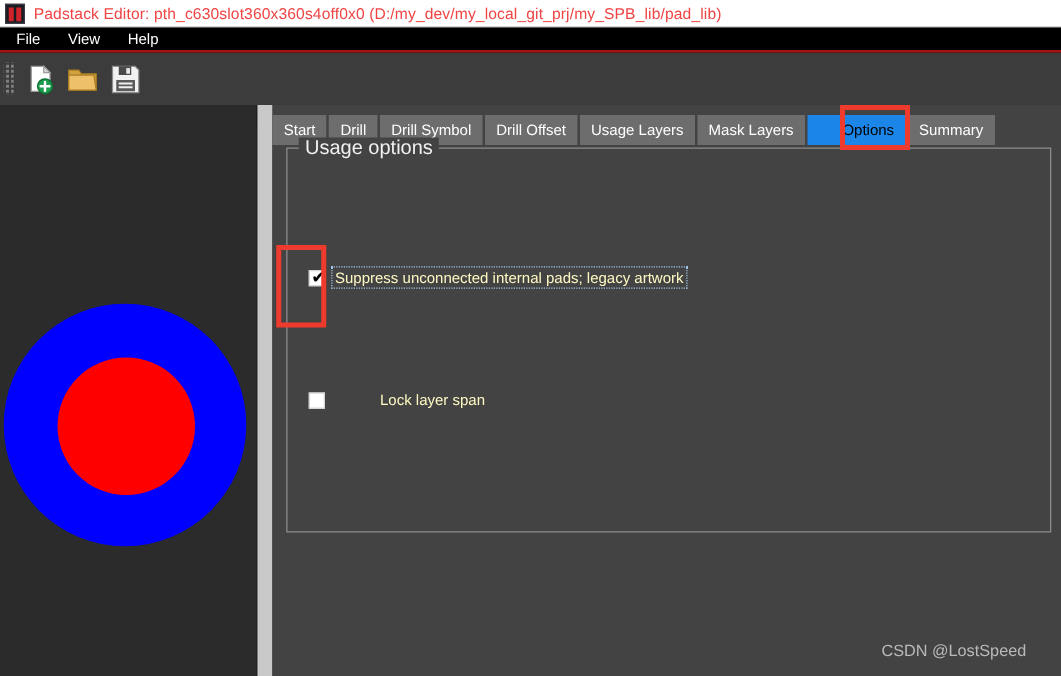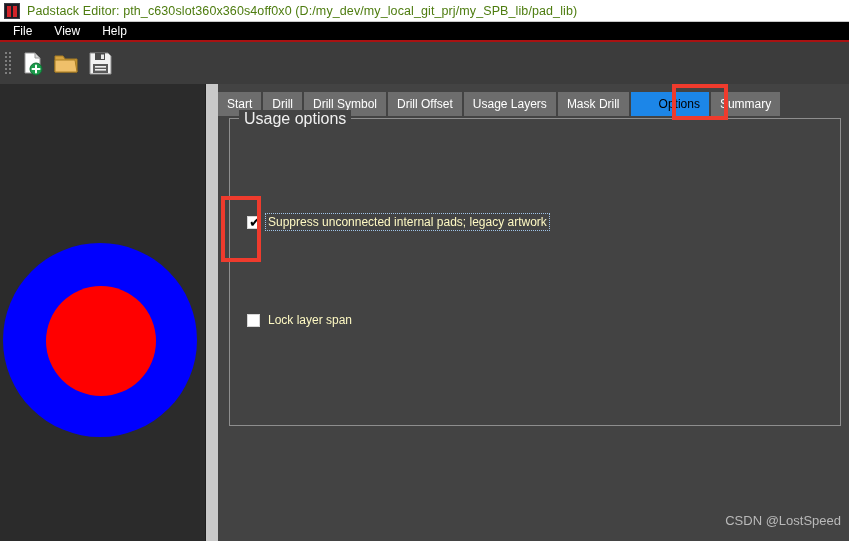--- a/index.html
+++ b/index.html
@@ -27,21 +27,21 @@
     position: relative; flex: none;
     background: #1b1b22;
     border: 1px solid #3a3a44;
   }
   .app-icon .bar {
     position: absolute; top: 2px; width: 4px; height: 11px; background: #d2232a;
   }
   .app-icon .b1 { left: 2px; }
   .app-icon .b2 { left: 8px; }
   .title-text {
-    font-size: 12.5px; color: #4d7c0f; white-space: nowrap;
+    font-size: 12.5px; color: #ef4444; white-space: nowrap;
     letter-spacing: 0.1px;
   }
 
   
   .menubar {
     position: absolute; left: 0; top: 22px; width: 849px; height: 20px;
     background: #000000;
     display: flex; align-items: flex-start;
     border-bottom: 2px solid #a81212;
   }
@@ -160,21 +160,21 @@
     outline-offset: 0px;
   }
 
   
   .annot {
     position: absolute; border: 4px solid #ef3b2d; pointer-events: none;
   }
 
   
   .watermark {
-    position: absolute; right: 8px; bottom: 13px;
+    position: absolute; right: 28px; bottom: 13px;
     font-size: 13px; color: #b9b9b9; white-space: nowrap;
   }
 </style>
 </head>
 <body>
 
 <div id="app">
 
   <div class="titlebar">
     <div class="app-icon">
@@ -232,37 +232,37 @@
   <div class="splitter"></div>
 
   <div class="content">
 
     <div class="tabstrip">
       <div class="tab">Start</div>
       <div class="tab">Drill</div>
       <div class="tab">Drill Symbol</div>
       <div class="tab">Drill Offset</div>
       <div class="tab">Usage Layers</div>
-      <div class="tab">Mask Drill</div>
+      <div class="tab">Mask Layers</div>
       <div class="tab selected" style="background: rgb(28, 134, 232);">Options</div>
       <div class="tab">Summary</div>
     </div>
 
     <div class="tabpage">
       <div class="groupbox">
         <span class="gb-title">Usage options</span>
 
         <div class="checkrow" style="left:17px; top:95px;">
           <span class="cb-box">
             <span class="tick">✔</span>
           </span>
           <span class="cb-label focused">Suppress unconnected internal pads; legacy artwork</span>
         </div>
 
-        <div class="checkrow" style="left:17px; top:193px;">
+        <div class="checkrow" style="left:17px; top:193px;gap:36px;">
           <span class="cb-box">
             <span class="tick"></span>
           </span>
           <span class="cb-label">Lock layer span</span>
         </div>
       </div>
 
       <div class="watermark">CSDN @LostSpeed</div>
     </div>
   </div>

